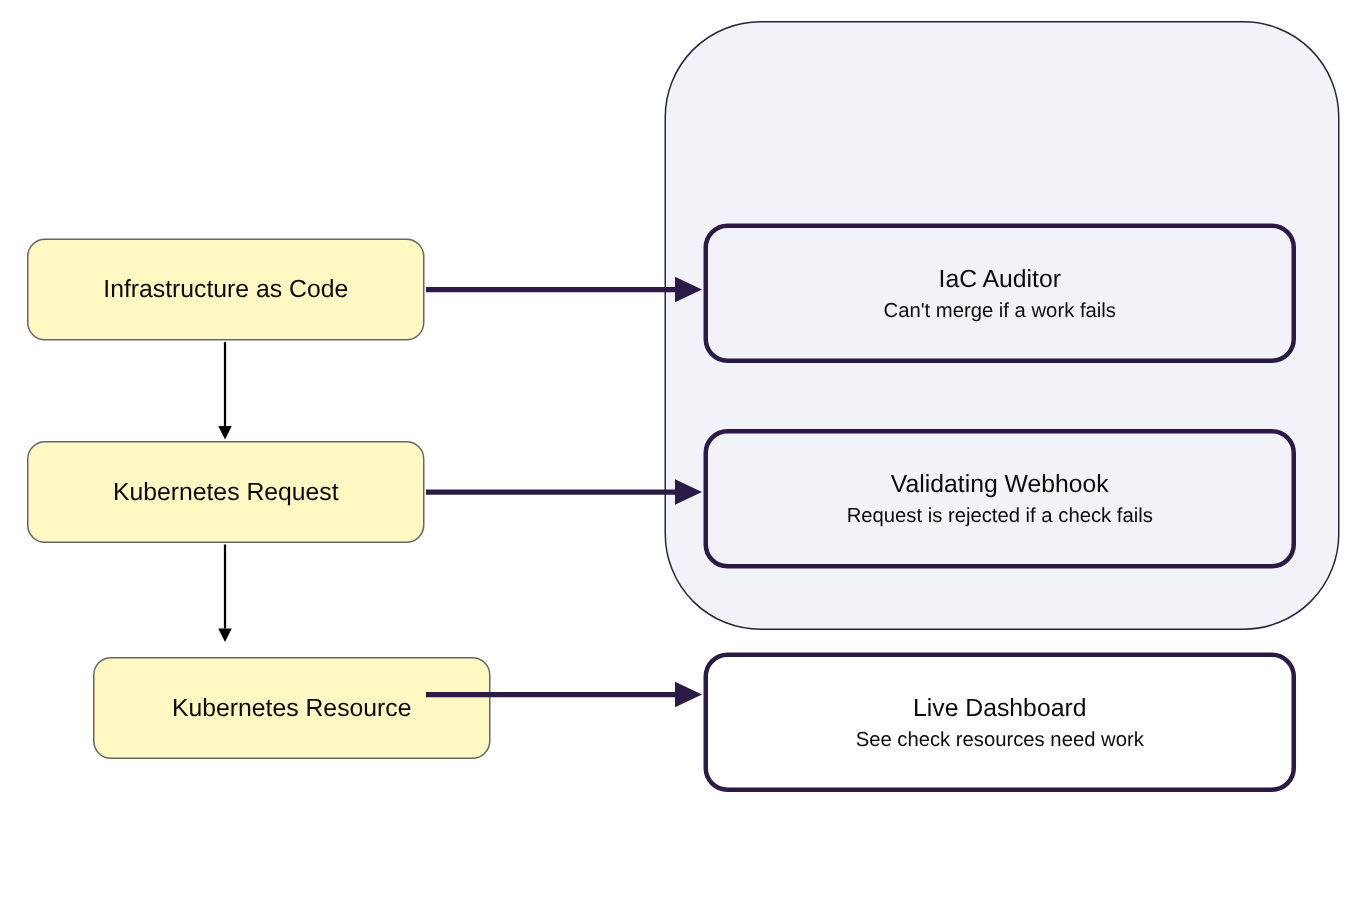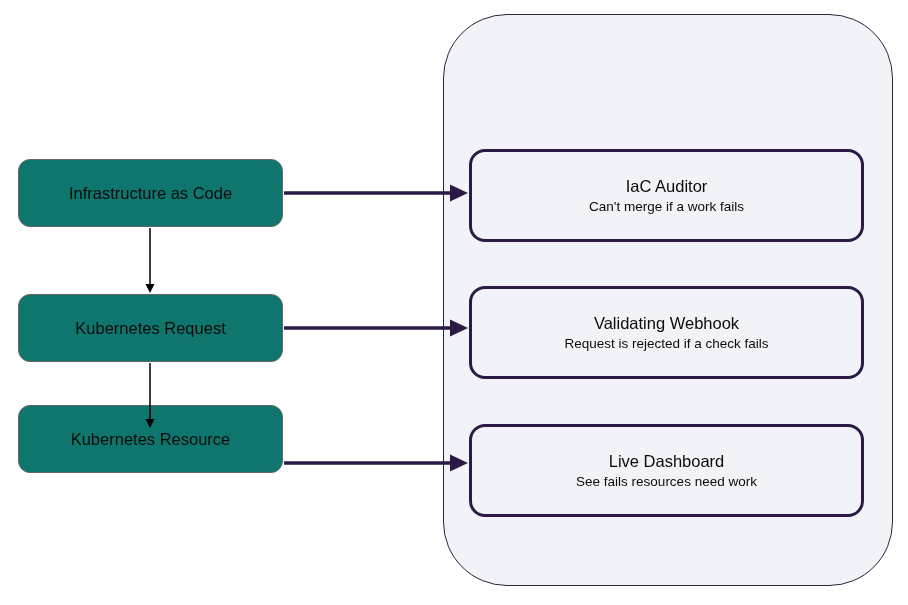--- a/index.html
+++ b/index.html
@@ -18,39 +18,39 @@
     background: #ffffff;
     font-family: "Liberation Sans", sans-serif;
     color: var(--text);
     overflow: hidden;
   }
   .source-box {
     position: absolute;
     left: 18px;
     width: 265px;
     height: 68px;
-    background: #0f766e;
+    background: #fef9c3;
     border: 1.2px solid var(--source-border);
     border-radius: 12px;
     display: flex;
     align-items: center;
     justify-content: center;
     font-size: 16.5px;
     text-align: center;
   }
   .source-box.pos-0 { top: 159px; }
   .source-box.pos-1 { top: 294px; }
-  .source-box.pos-2 { top: 405px; }
+  .source-box.pos-2 { top: 438px; margin-left: 44px; }
 
   .panel {
     position: absolute;
     left: 443px;
     top: 14px;
     width: 450px;
-    height: 572px;
+    height: 406px;
     background: var(--panel-bg);
     border: 1px solid var(--panel-border);
     border-radius: 64px;
   }
   .target-box {
     position: absolute;
     left: 25px;
     width: 395px;
     height: 93px;
     border: 3px solid var(--accent);
@@ -58,21 +58,21 @@
     background: transparent;
     display: flex;
     flex-direction: column;
     align-items: center;
     justify-content: center;
     text-align: center;
     gap: 3px;
   }
   .target-box.pos-0 { top: 134px; }
   .target-box.pos-1 { top: 271px; }
-  .target-box.pos-2 { top: 409px; }
+  .target-box.pos-2 { top: 420px; }
   .target-title { font-size: 16.5px; line-height: 1.15; }
   .target-subtitle { font-size: 13.5px; line-height: 1.15; }
 
   svg.arrows {
     position: absolute;
     left: 0; top: 0;
     width: 908px; height: 605px;
     pointer-events: none;
   }
   .h-arrow-line { stroke: var(--accent); stroke-width: 3.5; }
@@ -99,21 +99,21 @@
     <div class="target-box pos-0">
       <span class="target-title">IaC Auditor</span>
       <span class="target-subtitle">Can't merge if a work fails</span>
     </div>
     <div class="target-box pos-1">
       <span class="target-title">Validating Webhook</span>
       <span class="target-subtitle">Request is rejected if a check fails</span>
     </div>
     <div class="target-box pos-2">
       <span class="target-title">Live Dashboard</span>
-      <span class="target-subtitle">See fails resources need work</span>
+      <span class="target-subtitle">See check resources need work</span>
     </div>
   </div>
 
   <svg class="arrows" viewBox="0 0 908 605" xmlns="http://www.w3.org/2000/svg">
 
     <g>
       <line class="h-arrow-line" x1="284" y1="193" x2="452" y2="193"></line>
       <polygon class="h-arrow-head" points="450,184.5 468,193 450,201.5"></polygon>
     </g>
     <g>

